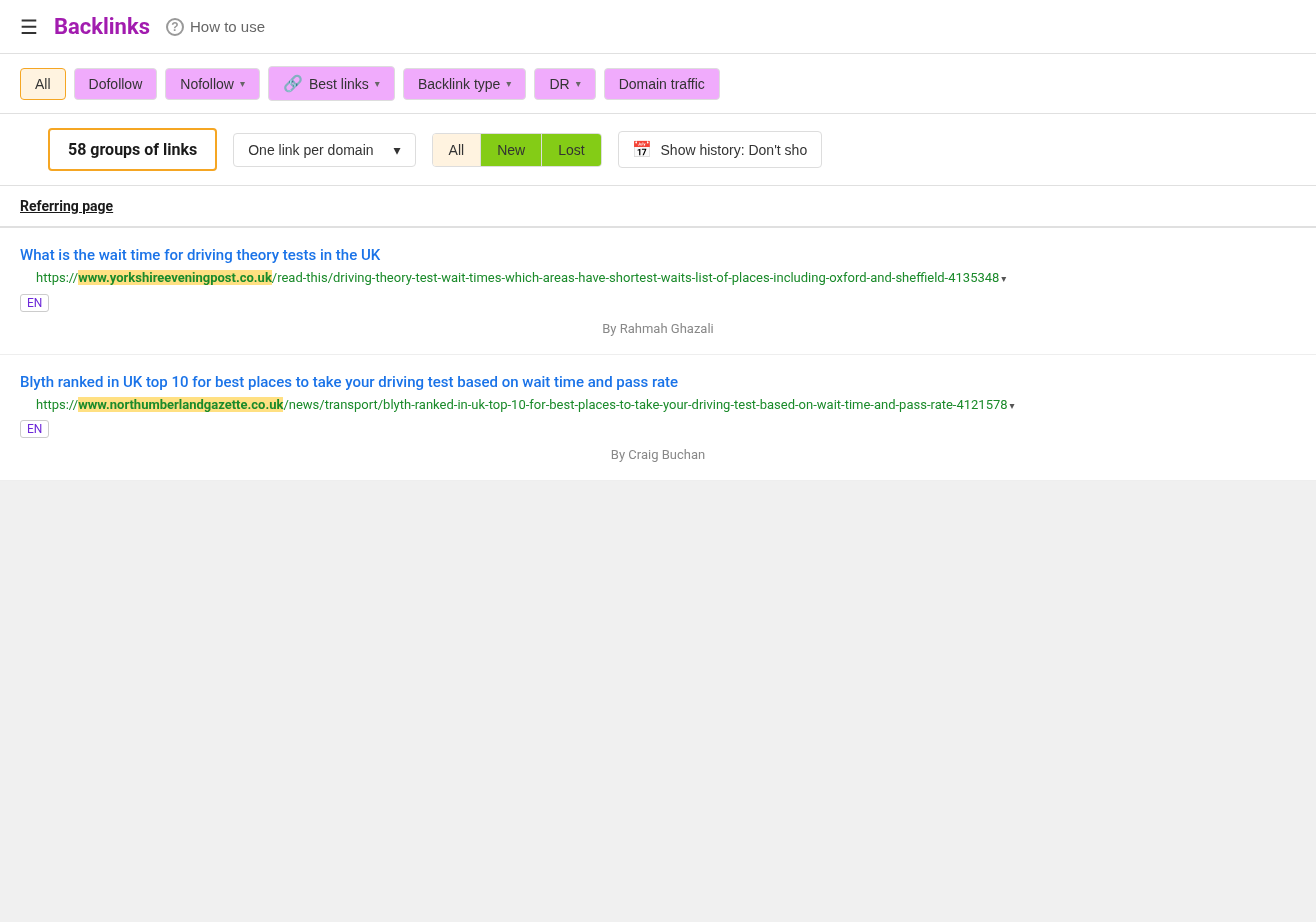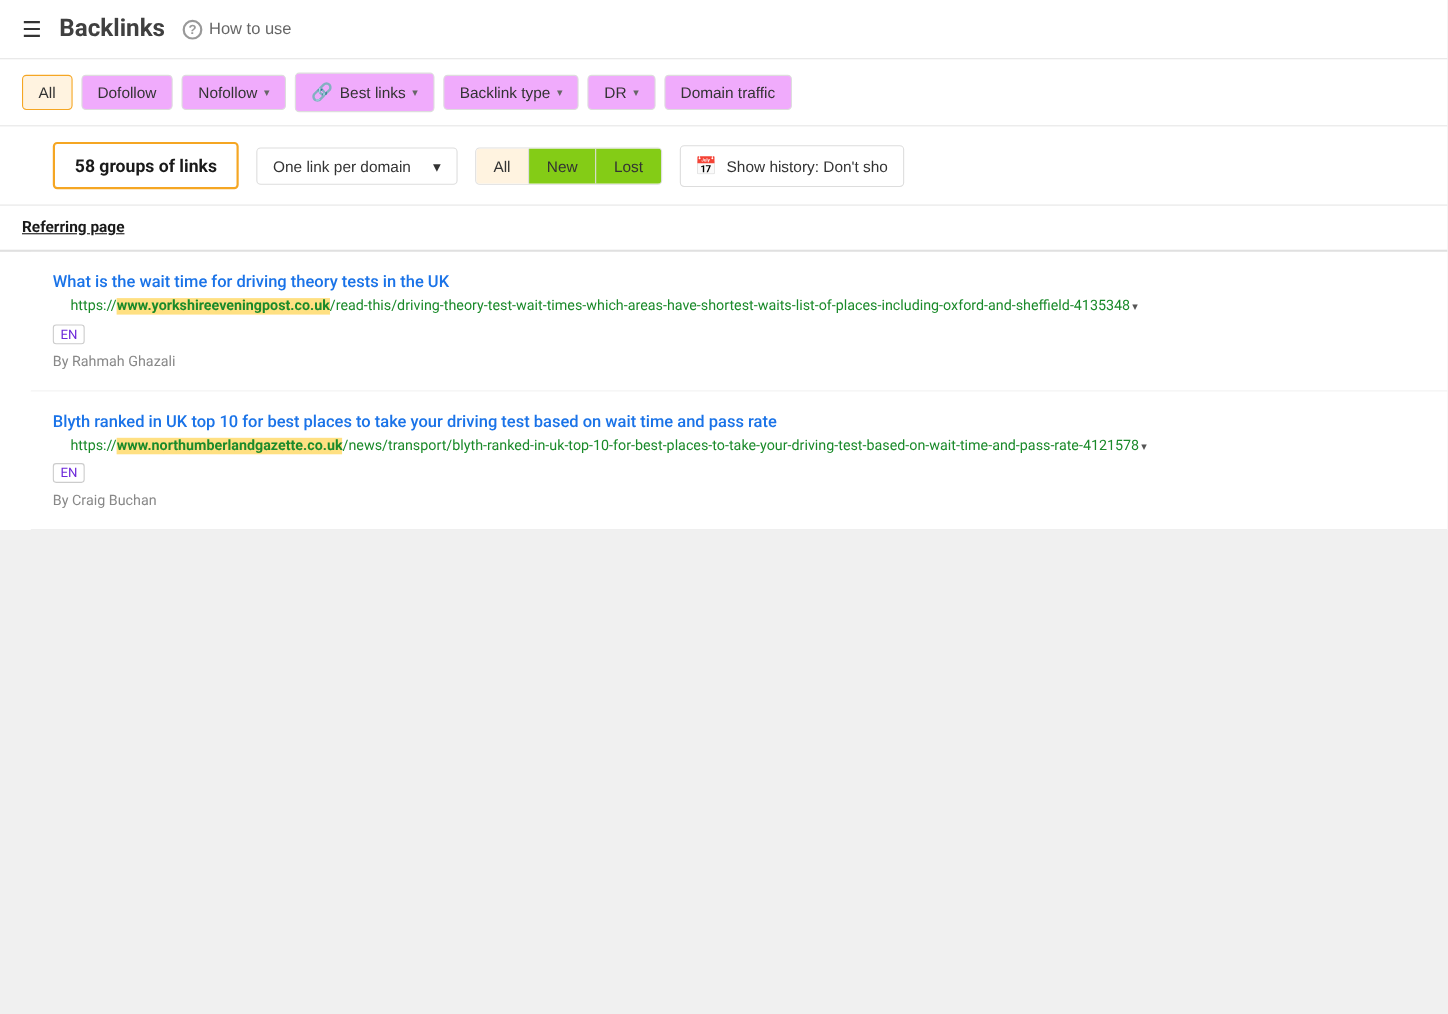--- a/index.html
+++ b/index.html
@@ -18,21 +18,21 @@
       border-bottom: 1px solid #e0e0e0;
     }
     .hamburger {
       font-size: 20px;
       cursor: pointer;
       color: #333;
     }
     .page-title {
       font-size: 22px;
       font-weight: 700;
-      color: #404040;
+      color: #a21caf;
     }
     .how-to-use-btn {
       display: flex;
       align-items: center;
       gap: 6px;
       color: #666;
       font-size: 15px;
       cursor: pointer;
       background: none;
       border: none;
@@ -167,21 +167,20 @@
       justify-content: space-between;
       text-decoration: underline;
     }
     .results-list {
       background: #fff;
     }
     .result-item {
       padding: 18px 20px;
       border-bottom: 1px solid #eee;
       background: #fff;
-      margin-left: 28px;
     }
     .result-title {
       color: #1a73e8;
       font-size: 15px;
       font-weight: 500;
       text-decoration: none;
       display: block;
       margin-bottom: 4px;
       cursor: pointer;
     }
@@ -211,20 +210,21 @@
       border-radius: 3px;
       padding: 1px 6px;
       font-size: 12px;
       color: #6d28d9;
       margin-bottom: 5px;
     }
     .author {
       font-size: 13px;
       color: #888;
       margin-top: 4px;
+      text-align: center;
     }
   </style>
 </head>
 <body>
 
 <div class="header">
   <span class="hamburger">☰</span>
   <span class="page-title">Backlinks</span>
   <button class="how-to-use-btn">
     <span class="help-icon">?</span>

